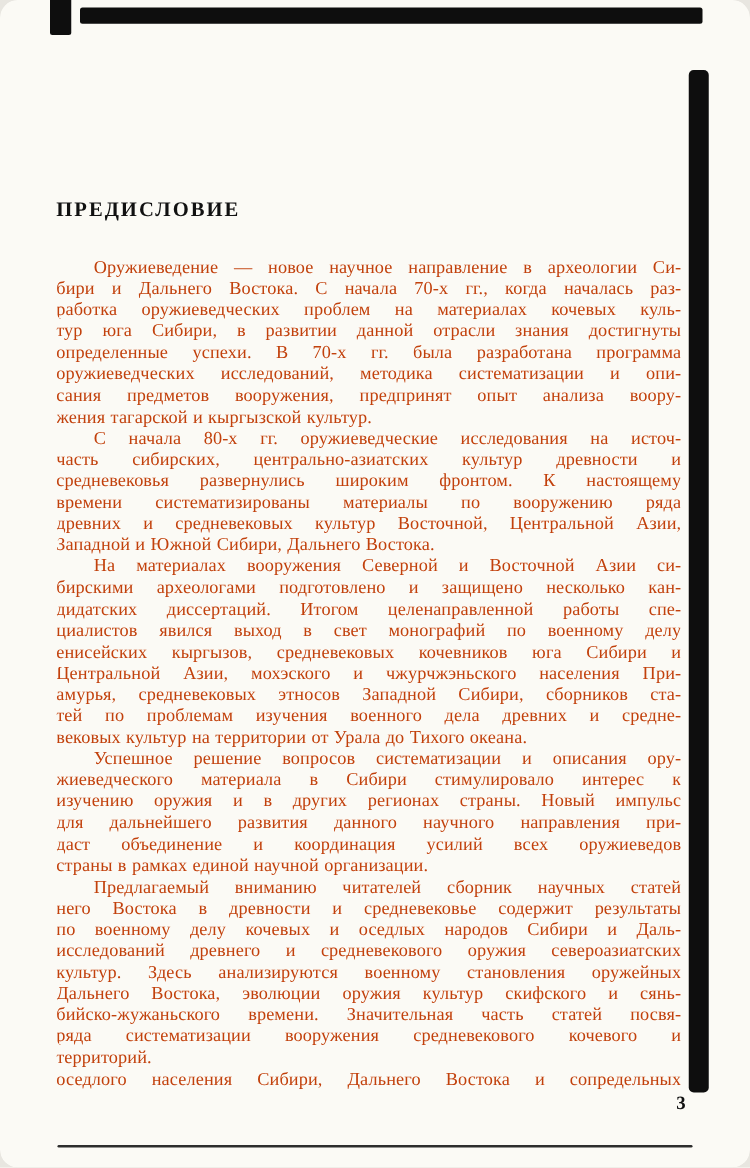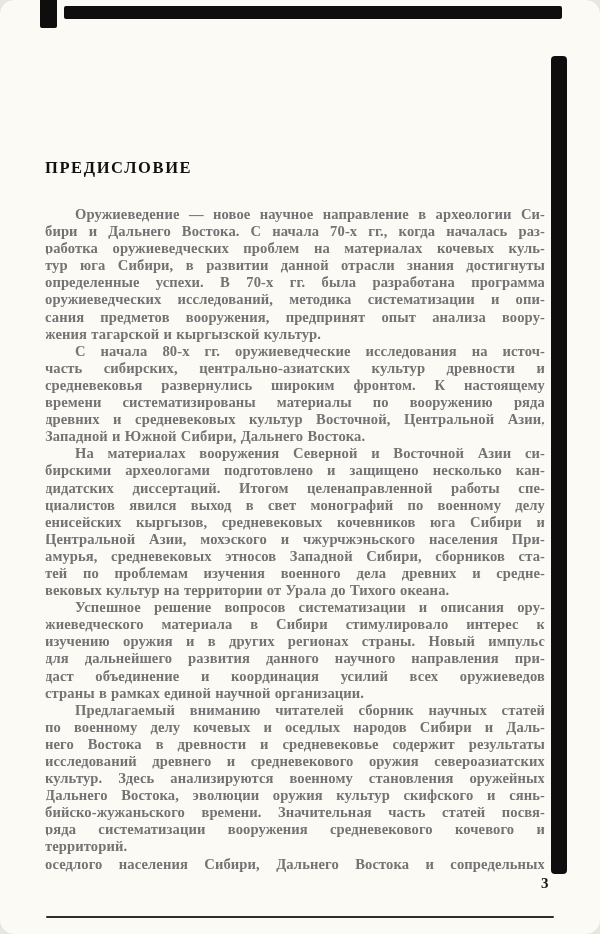--- a/index.html
+++ b/index.html
@@ -29,22 +29,22 @@
     font-weight: bold;
     letter-spacing: 1.6px;
     color: #111;
   }
   .text-block {
     position: absolute;
     left: 45px;
     top: 206px;
     width: 500px;
     font-size: 14.6px;
-    font-weight: bold;
-    color: #737373;
+    font-weight: normal;
+    color: #c2410c;
   }
   .paragraph { margin: 0; }
   .line {
     height: 17.1px;
     line-height: 17.1px;
     overflow: hidden;
     text-align: justify;
     text-align-last: justify;
     letter-spacing: 0.1px;
     word-spacing: 0.5px;
@@ -104,22 +104,22 @@
       <div class="paragraph">
         <div class="line first">Успешное решение вопросов систематизации и описания ору-</div>
         <div class="line">жиеведческого материала в Сибири стимулировало интерес к</div>
         <div class="line">изучению оружия и в других регионах страны. Новый импульс</div>
         <div class="line">для дальнейшего развития данного научного направления при-</div>
         <div class="line">даст объединение и координация усилий всех оружиеведов</div>
         <div class="line last">страны в рамках единой научной организации.</div>
       </div>
       <div class="paragraph">
         <div class="line first">Предлагаемый вниманию читателей сборник научных статей</div>
+        <div class="line">него Востока в древности и средневековье содержит результаты</div>
         <div class="line">по военному делу кочевых и оседлых народов Сибири и Даль-</div>
-        <div class="line">него Востока в древности и средневековье содержит результаты</div>
         <div class="line">исследований древнего и средневекового оружия североазиатских</div>
         <div class="line">культур. Здесь анализируются военному становления оружейных</div>
         <div class="line">Дальнего Востока, эволюции оружия культур скифского и сянь-</div>
         <div class="line">бийско-жужаньского времени. Значительная часть статей посвя-</div>
         <div class="line">ряда систематизации вооружения средневекового кочевого и</div>
         <div class="line last">территорий.</div>
         <div class="line">оседлого населения Сибири, Дальнего Востока и сопредельных</div>
       </div>
     </div>
 

